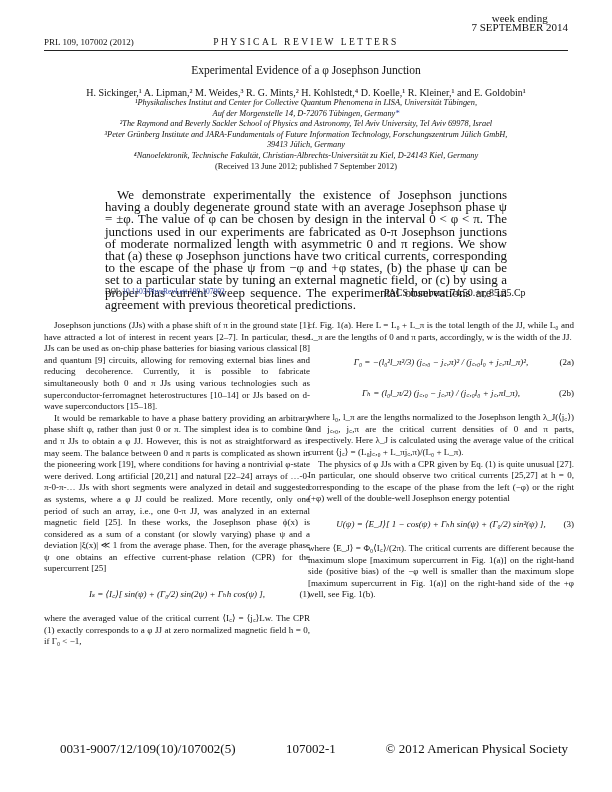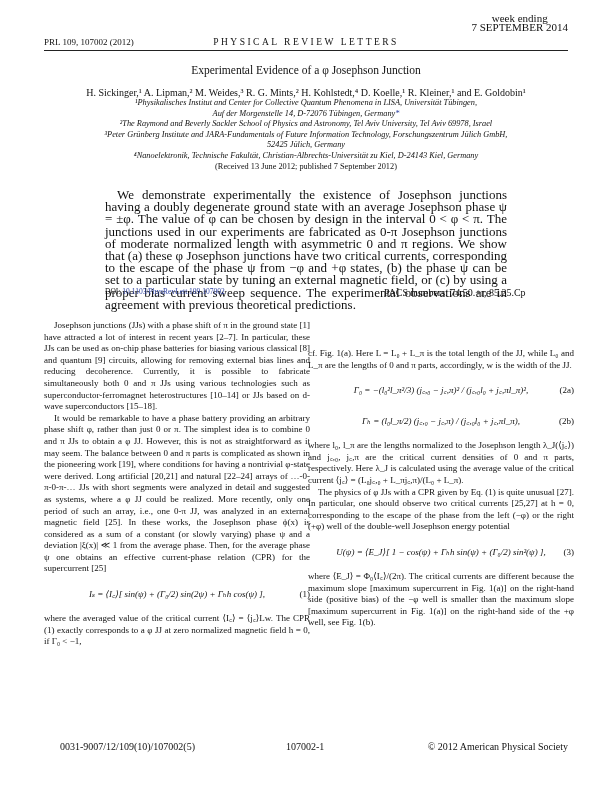--- a/index.html
+++ b/index.html
@@ -13,24 +13,24 @@
   .aff{position:absolute;left:50px;right:50px;top:98px;text-align:center;font-style:italic;font-size:8.3px;line-height:10.6px;}
   .recv{font-style:normal;}
   .abs{position:absolute;left:105px;right:105px;top:189px;font-size:13px;line-height:12.2px;text-align:justify;text-indent:12px;}
   .doi{position:absolute;left:105px;top:287px;font-size:7.5px;}
   .pacs{position:absolute;left:384px;top:287px;font-size:10px;}
   a,.lnk{color:#2a3fa0;text-decoration:none;}
   .col{position:absolute;top:320px;width:266px;font-size:9px;line-height:11.6px;text-align:justify;}
   .col p{margin:0;text-indent:10px;}
   .col p.ni{text-indent:0;}
   .lc{left:44px;}
-  .rc{left:308px;margin-top:28px;}
+  .rc{left:308px;}
   .eq{position:relative;margin:7px 0 7px 0;height:24px;font-style:italic;font-size:9px;text-align:center;line-height:24px;}
   .eq .num{position:absolute;right:0;top:0;font-style:normal;}
-  .foot{position:absolute;top:741px;font-size:10px;padding-left:16px;}
+  .foot{position:absolute;top:741px;font-size:13px;padding-left:16px;}
 </style>
 </head>
 <body>
 
 <div class="hdr">
   <span class="l">PRL 109, 107002 (2012)</span>
   <span class="c">PHYSICAL REVIEW LETTERS</span>
   <span class="r">
     <span>week ending</span><br>
     <span>7 SEPTEMBER 2014</span>
@@ -38,21 +38,21 @@
 </div>
 
 <div class="title">Experimental Evidence of a φ Josephson Junction</div>
 <div class="authors">H. Sickinger,¹ A. Lipman,² M. Weides,³ R. G. Mints,² H. Kohlstedt,⁴ D. Koelle,¹ R. Kleiner,¹ and E. Goldobin¹</div>
 
 <div class="aff">
   <div>¹Physikalisches Institut and Center for Collective Quantum Phenomena in LISA, Universität Tübingen,</div>
   <div><span>Auf der Morgenstelle 14, D-72076 Tübingen, Germany</span><a class="lnk">*</a></div>
   <div>²The Raymond and Beverly Sackler School of Physics and Astronomy, Tel Aviv University, Tel Aviv 69978, Israel</div>
   <div>³Peter Grünberg Institute and JARA-Fundamentals of Future Information Technology, Forschungszentrum Jülich GmbH,</div>
-  <div>52425 Jülich, Germany</div>
+  <div>39413 Jülich, Germany</div>
   <div>⁴Nanoelektronik, Technische Fakultät, Christian-Albrechts-Universität zu Kiel, D-24143 Kiel, Germany</div>
   <div class="recv">(Received 13 June 2012; published 7 September 2012)</div>
 </div>
 
 <div class="abs">We demonstrate experimentally the existence of Josephson junctions having a doubly degenerate ground state with an average Josephson phase ψ = ±φ. The value of φ can be chosen by design in the interval 0 &lt; φ &lt; π. The junctions used in our experiments are fabricated as 0-π Josephson junctions of moderate normalized length with asymmetric 0 and π regions. We show that (a) these φ Josephson junctions have two critical currents, corresponding to the escape of the phase ψ from −φ and +φ states, (b) the phase ψ can be set to a particular state by tuning an external magnetic field, or (c) by using a proper bias current sweep sequence. The experimental observations are in agreement with previous theoretical predictions.</div>
 
 <div class="doi">
   <span>DOI:</span>
   <a>10.1103/PhysRevLett.109.107002</a>
 </div>

